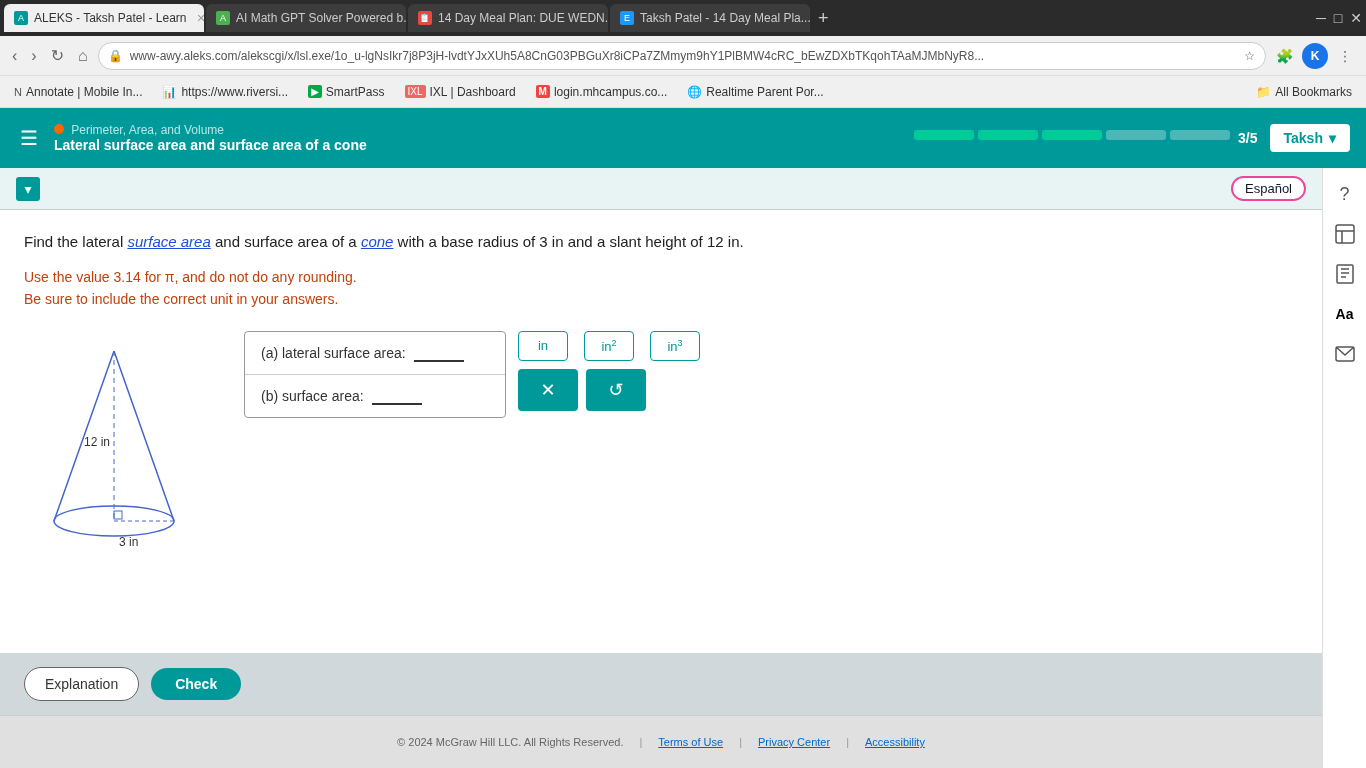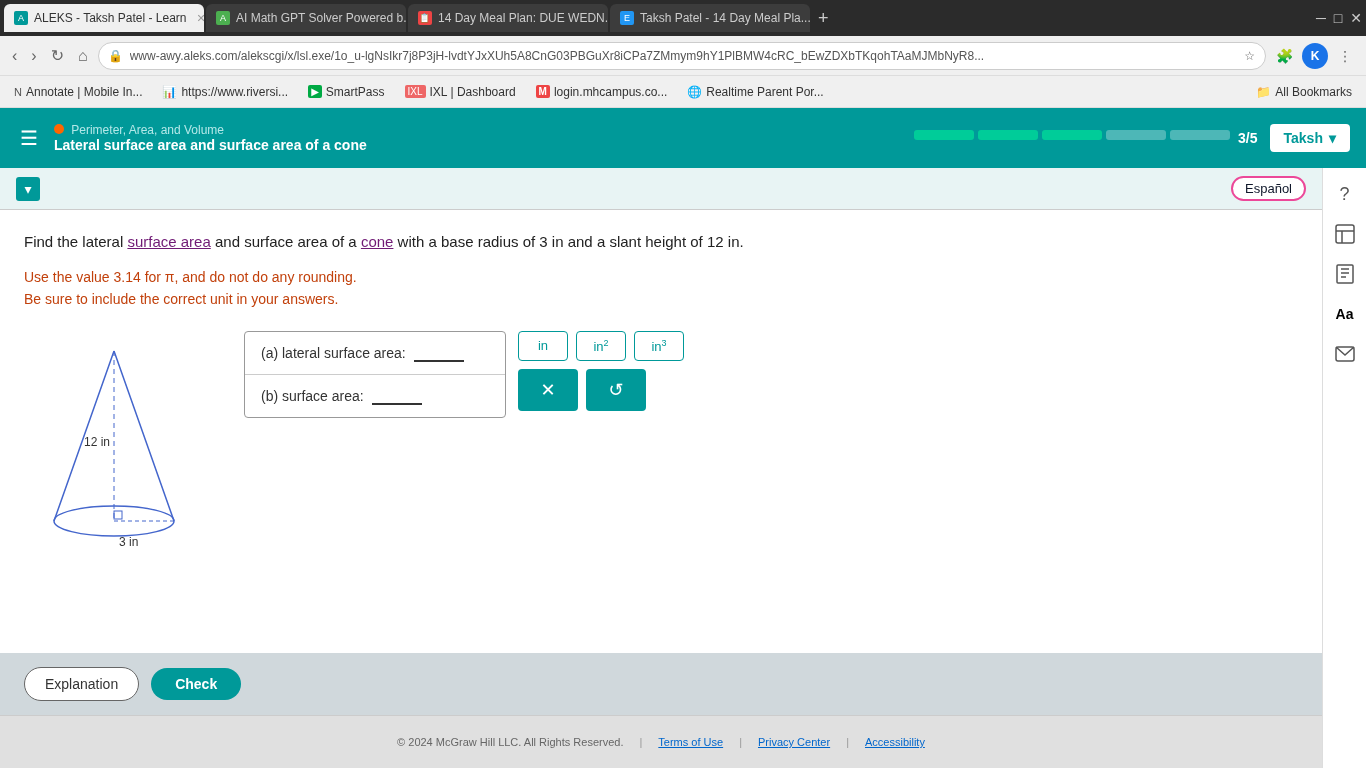--- a/index.html
+++ b/index.html
@@ -43,38 +43,38 @@
     .main-content { flex: 1; background: #d0d8dc; display: flex; overflow: hidden; }
     
     .content-panel { flex: 1; background: white; margin: 0; padding: 0; display: flex; flex-direction: column; overflow: hidden; }
     
     .question-header { background: #e8f4f4; padding: 8px 16px; border-bottom: 1px solid #ccc; display: flex; align-items: center; gap: 8px; }
     .chevron-down { width: 24px; height: 24px; background: #009999; color: white; border-radius: 3px; display: flex; align-items: center; justify-content: center; cursor: pointer; font-size: 14px; }
     .espanol-btn { margin-left: auto; border: 2px solid #ec4899; background: white; border-radius: 20px; padding: 3px 12px; font-size: 13px; cursor: pointer; color: #0f172a; }
 
     .question-body { flex: 1; padding: 20px 24px; overflow-y: auto; }
     .question-text { font-size: 15px; line-height: 1.6; color: #222; margin-bottom: 12px; }
-    .link-text { color: #701a75; text-decoration: underline; cursor: pointer; }
+    .link-text { color: #1d4ed8; text-decoration: underline; cursor: pointer; font-style: italic; }
     .hint-text { font-size: 14px; color: #c2410c; line-height: 1.6; }
 
     .problem-area { display: flex; gap: 20px; align-items: flex-start; margin-top: 20px; }
     
     
     .cone-area { width: 200px; flex-shrink: 0; position: relative; }
 
     
     .answer-panel { display: flex; gap: 12px; align-items: flex-start; }
     .input-table { border: 1px solid #999; border-radius: 4px; overflow: hidden; }
     .input-row { display: flex; align-items: center; padding: 12px 16px; border-bottom: 1px solid #ccc; gap: 8px; min-width: 260px; }
     .input-row:last-child { border-bottom: none; }
     .input-label { font-size: 14px; color: #333; white-space: nowrap; }
     .answer-input { border: none; border-bottom: 2px solid #333; outline: none; width: 50px; font-size: 14px; text-align: center; background: transparent; }
 
     .units-panel { display: flex; flex-direction: column; gap: 8px; }
-    .unit-row { display: flex; gap: 8px; }
+    .unit-row { display: flex; gap: 16px; }
     .unit-btn { border: 1px solid #009999; background: white; color: #009999; padding: 6px 14px; border-radius: 4px; font-size: 13px; cursor: pointer; min-width: 50px; text-align: center; }
     .action-row { display: flex; gap: 8px; }
     .action-btn { border: none; border-radius: 4px; padding: 10px 20px; font-size: 18px; cursor: pointer; min-width: 60px; display: flex; align-items: center; justify-content: center; }
     .action-btn.cancel { background: #009999; color: white; }
     .action-btn.refresh { background: #009999; color: white; }
 
     
     .right-sidebar { width: 44px; background: white; border-left: 1px solid #ddd; display: flex; flex-direction: column; align-items: center; padding: 8px 0; gap: 4px; }
     .sidebar-icon { width: 36px; height: 36px; display: flex; align-items: center; justify-content: center; cursor: pointer; border-radius: 4px; color: #555; font-size: 18px; }
 

